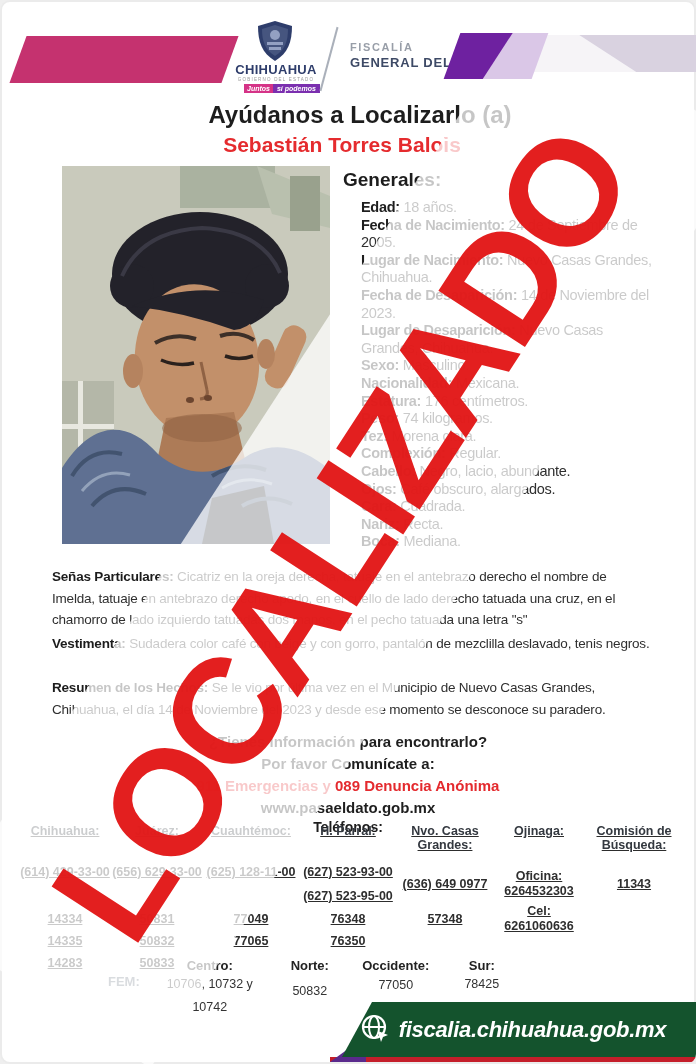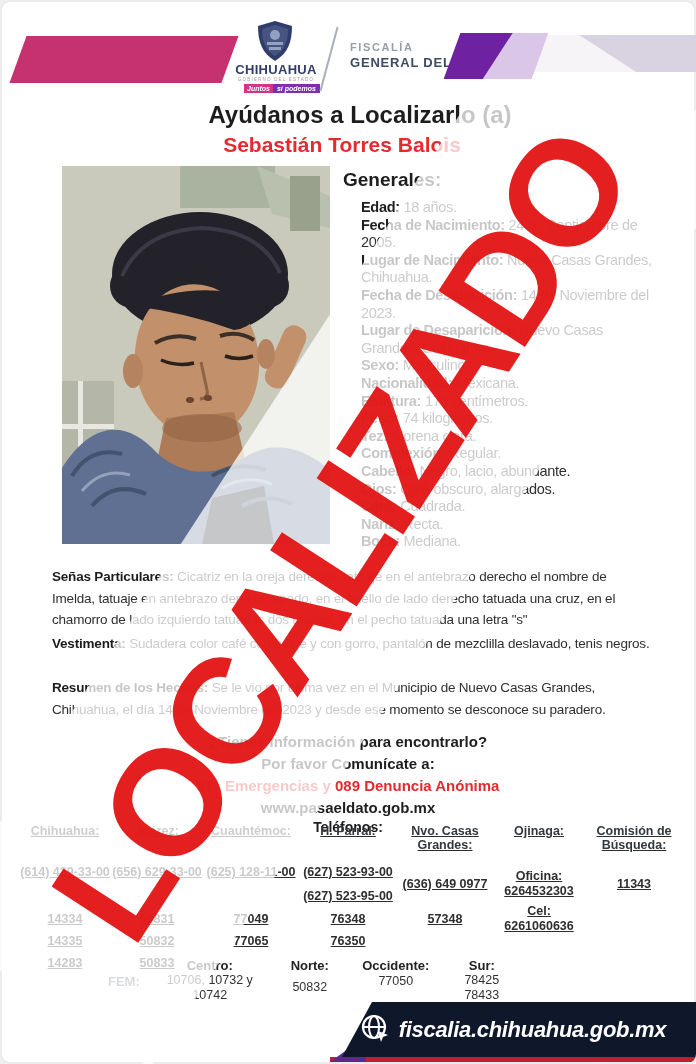--- a/index.html
+++ b/index.html
@@ -49,27 +49,27 @@
           grid-template-columns:90px 94px 94px 100px 94px 94px 96px;
           grid-template-rows:36px 24px 24px 22px 22px 22px;text-decoration:underline;}
   .pt-h{font-size:12.5px;font-weight:bold;color:#33383f;text-align:center;white-space:pre-line;line-height:14px;align-self:start;}
   .pt-c{font-size:12.5px;font-weight:bold;color:#2e2e2e;text-align:center;white-space:pre-line;line-height:15px;align-self:center;}
 
   
   .fem{left:108px;top:958px;display:flex;gap:20px;}
   .fem-label{font-size:13px;font-weight:bold;color:#6a7380;margin-top:16px;}
   .fem-g{text-align:center;}
   .fem-g .fh{font-size:13px;font-weight:bold;color:#222;}
-  .fem-g .fv{font-size:12.5px;color:#333;white-space:pre-line;line-height:15px;}
+  .fem-g .fv{font-size:12.5px;color:#333;white-space:pre-line;line-height:23px;}
 
   
   .red-strip{left:330px;top:1057px;width:366px;height:5px;background:#c41e2a;z-index:1;}
   .purple-accent{left:330px;top:1036px;width:36px;height:26px;background:#5a2a8c;
                  clip-path:polygon(0 100%,100% 0,100% 100%);z-index:1;}
-  .footer-bar{left:330px;top:1002px;width:366px;height:55px;background:#0f172a;z-index:2;
+  .footer-bar{left:330px;top:1002px;width:366px;height:55px;background:#14532d;z-index:2;
               clip-path:polygon(42px 0,100% 0,100% 100%,12px 100%);
               display:flex;align-items:center;justify-content:center;gap:9px;}
   .footer-url{color:#fff;font-size:22px;font-weight:bold;font-style:italic;letter-spacing:-0.3px;}
 
   
   .stamp{left:341px;top:536px;width:0;height:0;transform:rotate(-57deg);z-index:50;}
   .stamp-band{position:absolute;left:-550px;top:-130px;width:1100px;height:260px;background:rgba(255,255,255,0.75);}
   .stamp-text{position:absolute;left:0;top:0;transform:translate(-50%,-50%);white-space:nowrap;
               font-size:150px;font-weight:bold;letter-spacing:-6px;color:#e21414;opacity:.95;}
 </style>

